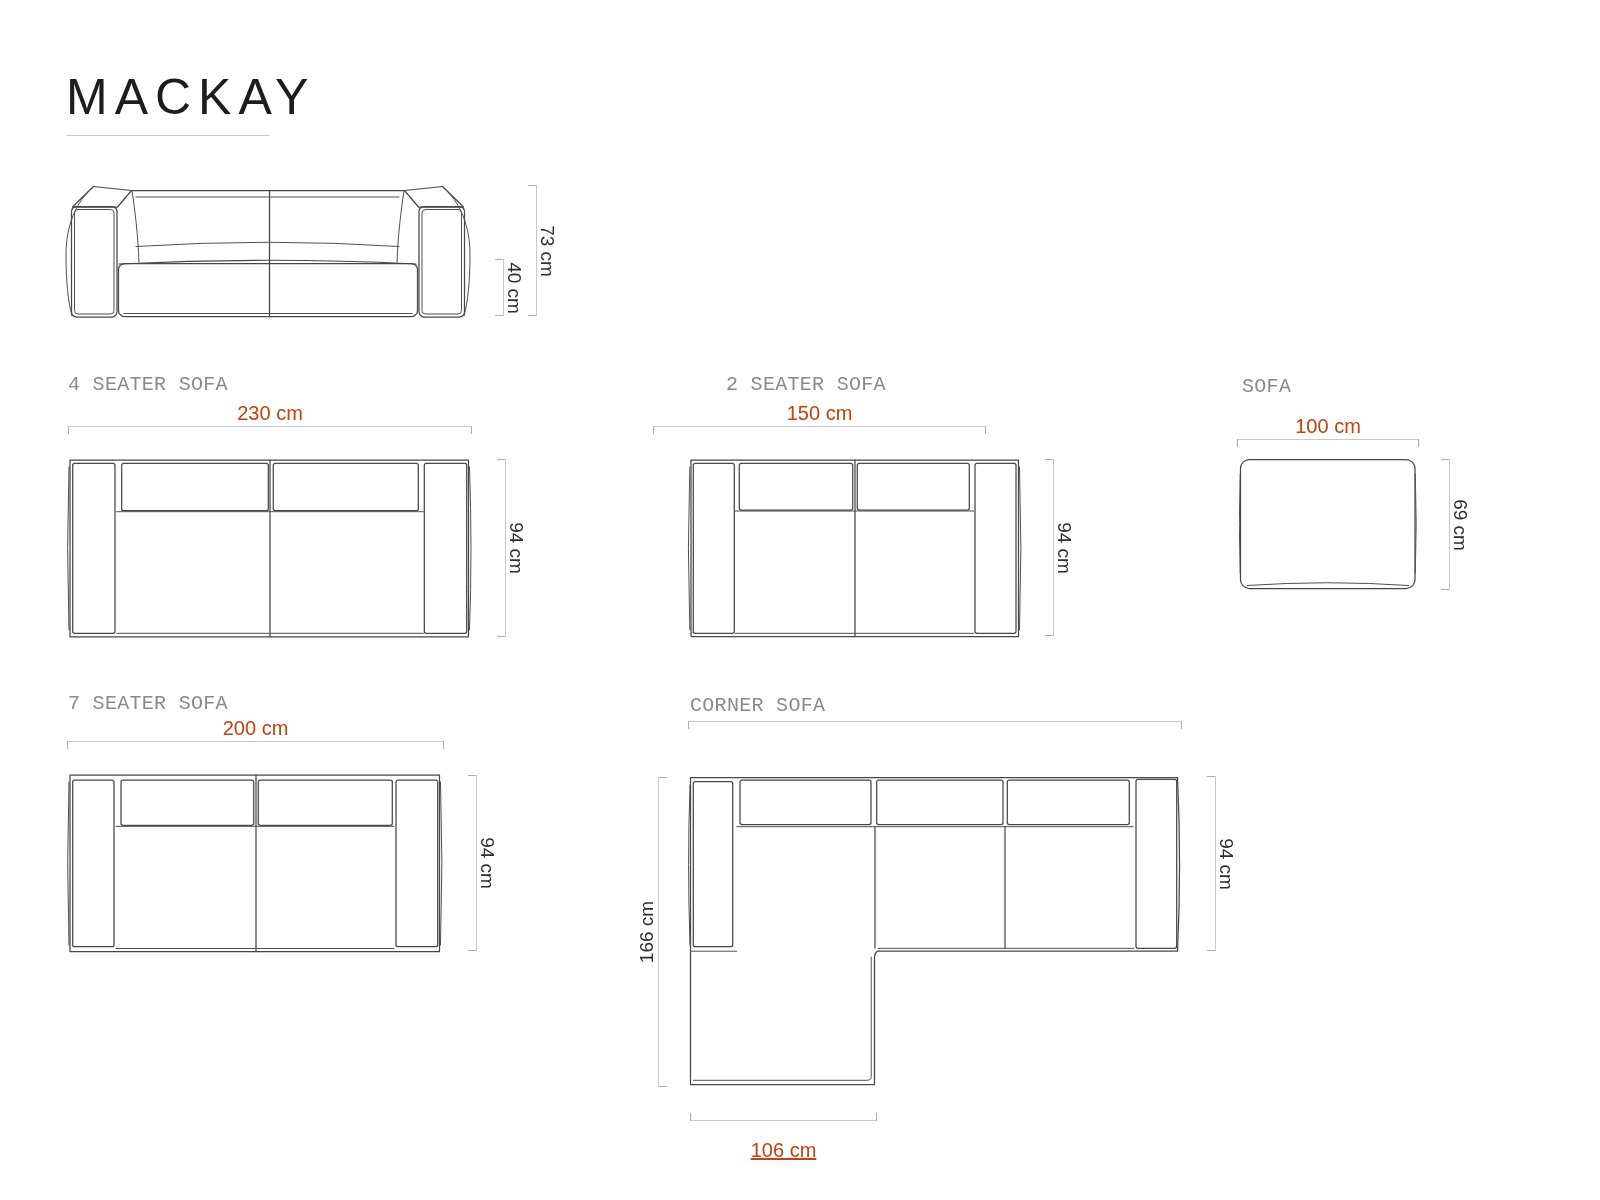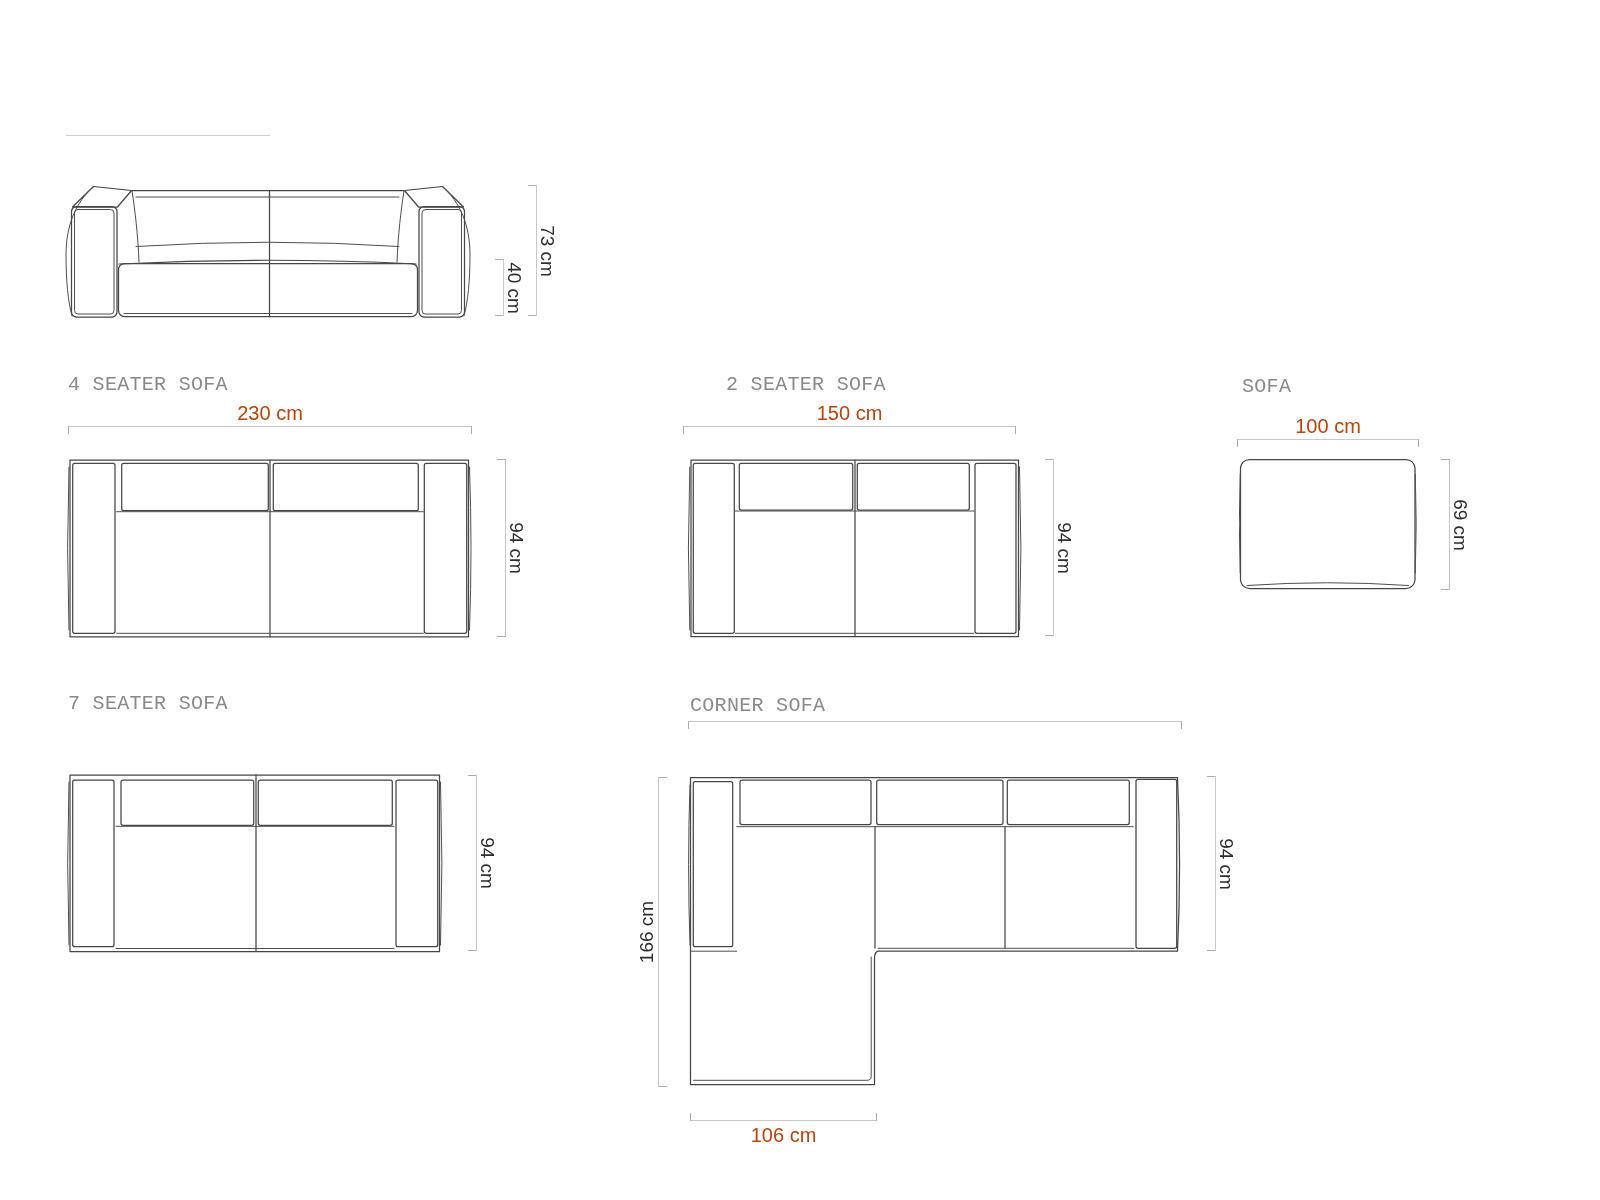--- a/index.html
+++ b/index.html
@@ -11,21 +11,21 @@
               font-weight:400;letter-spacing:7px;color:#1d1d1d;}
   .title-rule{position:absolute;left:66px;top:135px;width:204px;height:1px;background:#cfcfcf;}
   
   .sec-label{position:absolute;font-size:20px;line-height:20px;color:#8a8a8a;letter-spacing:.3px;white-space:nowrap;font-family:Liberation Mono, monospace;}
   
   .hdim{position:absolute;}
   .hdim-text{text-align:center;font-size:20px;line-height:20px;color:#c2410c;margin-bottom:3px;white-space:nowrap;}
   .hdim-line{position:relative;height:1px;background:#c9c9c9;}
   .htick{position:absolute;width:1px;height:8px;background:#aeaeae;top:0;}
   .htick.l{left:0;} .htick.r{right:0;}
-  .hdim--below .hdim-text{margin-bottom:0;margin-top:4px;}
+  .hdim--below .hdim-text{margin-bottom:0;margin-top:19px;text-decoration:underline;}
   .hdim--below .htick{top:-7px;}
   
   .vdim{position:absolute;width:1px;background:#c9c9c9;}
   .vtick{position:absolute;height:1px;width:8px;background:#aeaeae;left:-8px;}
   .vtick.top{top:0;} .vtick.bot{bottom:0;}
   .vtick--right{left:1px;}
   .vlabel{position:absolute;left:11px;top:50%;width:0;height:0;}
   .vlabel--left{left:-12px;}
   .vlabel span{position:absolute;display:block;white-space:nowrap;font-size:19px;line-height:19px;
                color:#2e2e2e;transform-origin:0 0;transform:rotate(90deg) translate(-50%,-50%);}
@@ -33,20 +33,21 @@
   
   svg{display:block;}
   .stroke{fill:none;stroke:#474747;stroke-width:1.25;stroke-linecap:round;stroke-linejoin:round;}
   .stroke-thin{fill:none;stroke:#4f4f4f;stroke-width:1;stroke-linecap:round;stroke-linejoin:round;}
 </style>
 </head>
 <body>
 
 <div class="canvas">
 
+  <h1 class="page-title">MACKAY</h1>
   <div class="title-rule"></div>
 
   <svg class="abs" style="left:64px;top:180px" width="408" height="140" viewBox="0 0 408 140">
     <g>
       <path class="stroke" d="M 67.5,10.5 H 339.5"></path>
       <path class="stroke-thin" d="M 72,17 H 335"></path>
       <path class="stroke-thin" d="M 68,11 C 71,30 74,55 75,82"></path>
       <path class="stroke-thin" d="M 340,11 C 337,30 334,55 333,82"></path>
       <path class="stroke-thin" d="M 72,66.5 Q 205.5,58 335,66.5"></path>
     </g>
@@ -107,21 +108,21 @@
   </svg>
   <div class="vdim" style="left:505px;top:459px;height:178px">
     <i class="vtick top"></i>
     <i class="vtick bot"></i>
     <div class="vlabel">
       <span>94 cm</span>
     </div>
   </div>
 
   <div class="sec-label" style="left:726px;top:375px">2 SEATER SOFA</div>
-  <div class="hdim" style="left:683px;top:403px;width:333px">
+  <div class="hdim" style="left:653px;top:403px;width:333px">
     <div class="hdim-text">150 cm</div>
     <div class="hdim-line">
       <i class="htick l"></i>
       <i class="htick r"></i>
     </div>
   </div>
   <svg class="abs" style="left:687px;top:458px" width="335" height="181" viewBox="0 0 335 181">
     <path class="stroke" d="M 4,2 H 331.5 V 178.5 H 4 Z"></path>
     <path class="stroke-thin" d="M 2.8,9 Q 0,90 2.8,172"></path>
     <path class="stroke-thin" d="M 332.5,9 Q 335.3,90 332.5,172"></path>
@@ -157,20 +158,27 @@
   </svg>
   <div class="vdim" style="left:1449px;top:459px;height:131px">
     <i class="vtick top"></i>
     <i class="vtick bot"></i>
     <div class="vlabel">
       <span>69 cm</span>
     </div>
   </div>
 
   <div class="sec-label" style="left:68px;top:694px">7 SEATER SOFA</div>
+  <div class="hdim" style="left:67px;top:718px;width:377px">
+    <div class="hdim-text">200 cm</div>
+    <div class="hdim-line">
+      <i class="htick l"></i>
+      <i class="htick r"></i>
+    </div>
+  </div>
   <svg class="abs" style="left:66px;top:773px" width="378" height="181" viewBox="0 0 378 181">
     <path class="stroke" d="M 4,2 H 373.5 V 178.5 H 4 Z"></path>
     <path class="stroke-thin" d="M 3,9 Q 0.3,90 3,172"></path>
     <path class="stroke-thin" d="M 374.5,9 Q 377.3,90 374.5,172"></path>
     <rect class="stroke" x="6.7" y="7" width="41.3" height="166.7" rx="2"></rect>
     <rect class="stroke" x="330" y="7" width="41.7" height="166.7" rx="2"></rect>
     <rect class="stroke" x="55" y="7" width="132.7" height="45.3" rx="2"></rect>
     <rect class="stroke" x="192.3" y="7" width="134" height="45.3" rx="2"></rect>
     <path class="stroke-thin" d="M 50,53.3 H 328"></path>
     <path class="stroke" d="M 190,2 V 178.5"></path>

